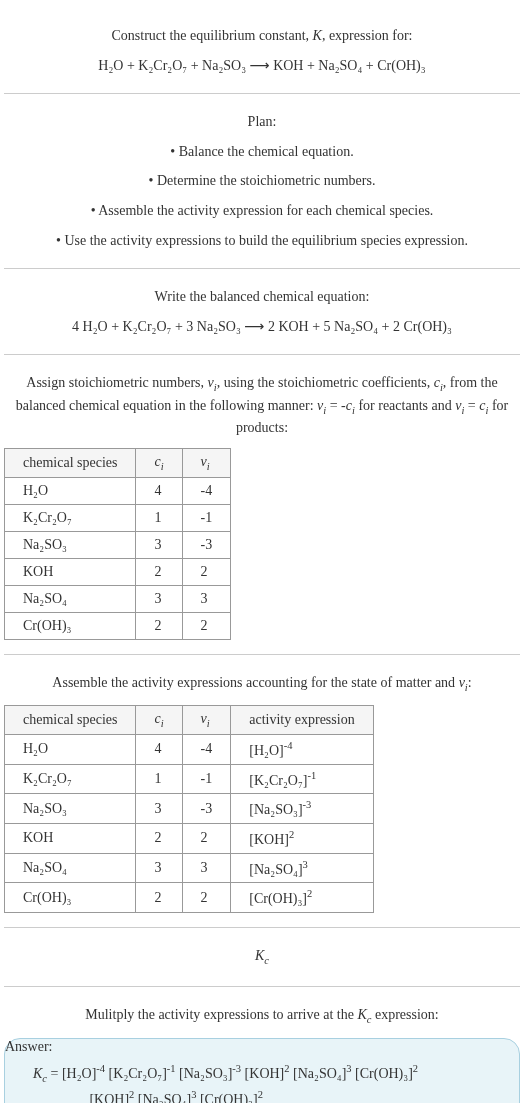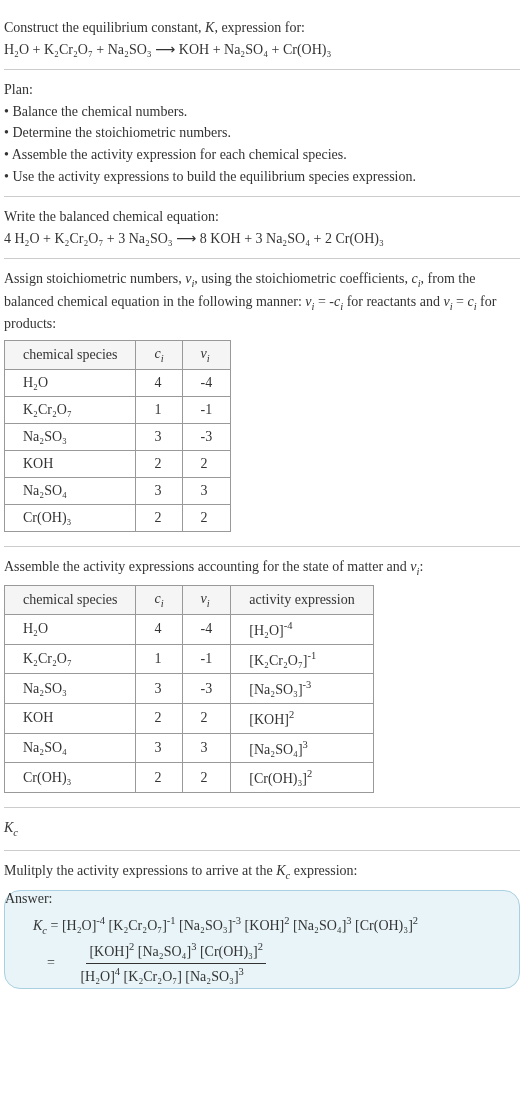--- a/index.html
+++ b/index.html
@@ -19,22 +19,23 @@
       padding: 8px 0;
       border-bottom: 1px solid #ccc;
     }
     .section:last-of-type {
       border-bottom: none;
     }
     .no-border {
       border-bottom: none;
     }
     .line {
-      margin: 2px 0;
+      margin: 10px 0;
       line-height: 1.4;
+      text-align: center;
     }
     table {
       border-collapse: collapse;
       margin: 6px 0;
     }
     table td, table th {
       border: 1px solid #999;
       padding: 5px 18px;
       text-align: left;
       font-weight: normal;
@@ -93,29 +94,29 @@
 
 <div class="section">
   <div class="line">
     Construct the equilibrium constant, <span class="italic">K</span>, expression for:
   </div>
   <div class="line">H₂O + K₂Cr₂O₇ + Na₂SO₃ ⟶ KOH + Na₂SO₄ + Cr(OH)₃</div>
 </div>
 
 <div class="section">
   <div class="line">Plan:</div>
-  <div class="line">• Balance the chemical numbers.</div>
+  <div class="line">• Balance the chemical equation.</div>
   <div class="line">• Determine the stoichiometric numbers.</div>
   <div class="line">• Assemble the activity expression for each chemical species.</div>
   <div class="line">• Use the activity expressions to build the equilibrium species expression.</div>
 </div>
 
 <div class="section">
   <div class="line">Write the balanced chemical equation:</div>
-  <div class="line">4 H₂O + K₂Cr₂O₇ + 3 Na₂SO₃ ⟶ 8 KOH + 3 Na₂SO₄ + 2 Cr(OH)₃</div>
+  <div class="line">4 H₂O + K₂Cr₂O₇ + 3 Na₂SO₃ ⟶ 2 KOH + 5 Na₂SO₄ + 2 Cr(OH)₃</div>
 </div>
 
 <div class="section">
   <div class="line">
     Assign stoichiometric numbers, <span class="italic">ν<sub>i</sub></span>, using the stoichiometric coefficients, <span class="italic">c<sub>i</sub></span>, from the balanced chemical equation in the following manner: <span class="italic">ν<sub>i</sub></span> = -<span class="italic">c<sub>i</sub></span> for reactants and <span class="italic">ν<sub>i</sub></span> = <span class="italic">c<sub>i</sub></span> for products:
   </div>
   <table>
     <tbody>
         <tr>
       <th>chemical species</th>

